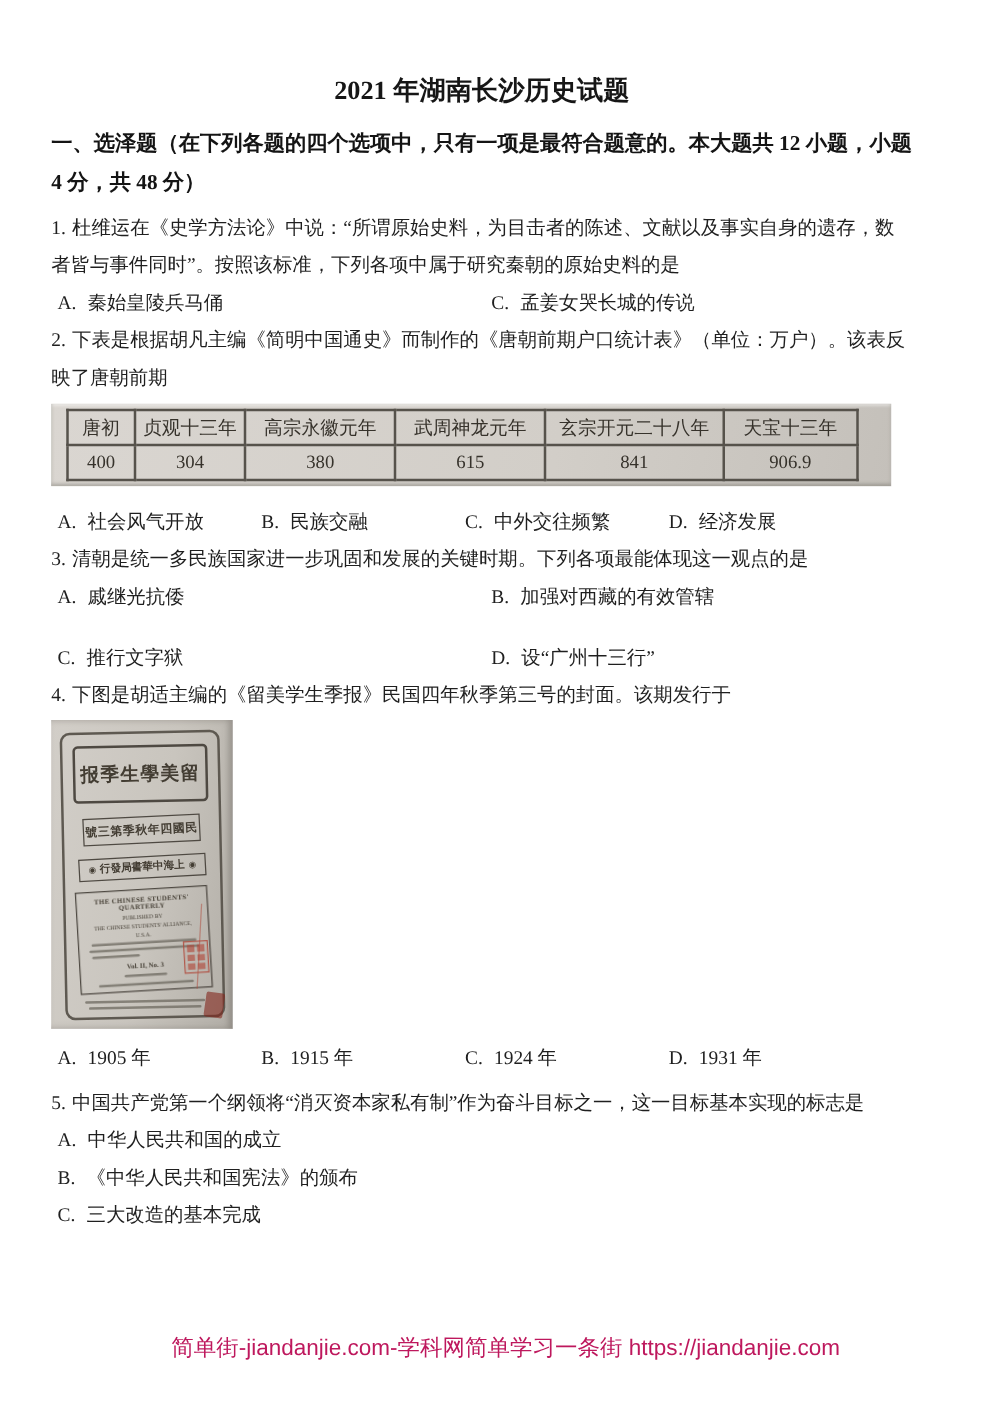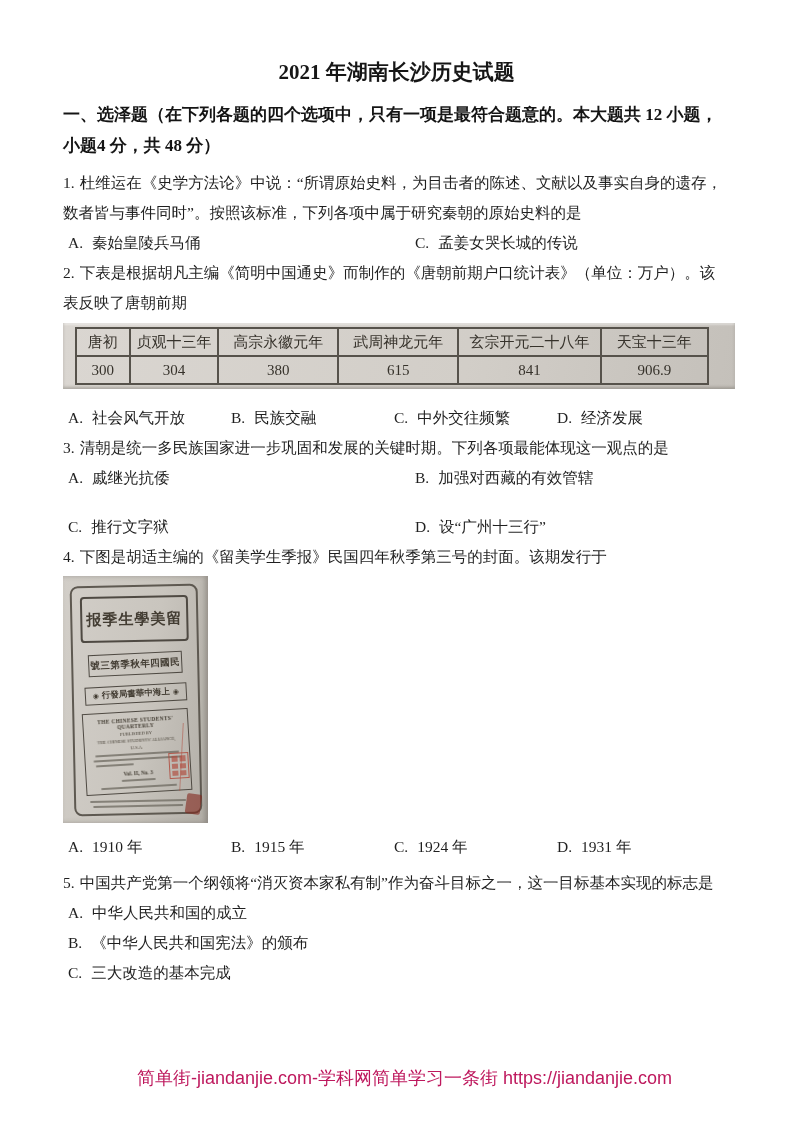--- a/index.html
+++ b/index.html
@@ -3,21 +3,21 @@
 <meta charset="utf-8">
 <style>
   html,body{margin:0;padding:0;background:#fff;}
   .page{
     position:relative;
     width:793px;height:1122px;
     box-sizing:border-box;
     background:#ffffff;
     font-family:"Liberation Serif","DejaVu Serif",serif;
     color:#1f1f1f;
-    padding:58px 63px 0 63px;
+    padding:58px 63px 0 41px;
     overflow:hidden;
   }
   .doc-title{
     margin:0 0 13px 0;
     text-align:center;
     font-size:21px;
     font-weight:700;
     color:#161616;
   }
   .section-heading{
@@ -183,21 +183,21 @@
         <tbody>
           <tr>
             <td>唐初</td>
             <td>贞观十三年</td>
             <td>高宗永徽元年</td>
             <td>武周神龙元年</td>
             <td>玄宗开元二十八年</td>
             <td>天宝十三年</td>
           </tr>
           <tr>
-            <td>300</td>
+            <td>400</td>
             <td>304</td>
             <td>380</td>
             <td>615</td>
             <td>841</td>
             <td>906.9</td>
           </tr>
         </tbody>
       </table>
     </div>
 
@@ -255,21 +255,21 @@
         <div class="foot-bars">
           <div class="bar" style="width:96%"></div>
           <div class="bar" style="width:90%"></div>
         </div>
       </div>
       <div class="stamp-line"></div>
       <div class="stamp-blob"></div>
     </div>
 
     <div class="opts opts4">
-      <div class="opt"><span class="olabel">A.</span><span>1910 年</span></div>
+      <div class="opt"><span class="olabel">A.</span><span>1905 年</span></div>
       <div class="opt"><span class="olabel">B.</span><span>1915 年</span></div>
       <div class="opt"><span class="olabel">C.</span><span>1924 年</span></div>
       <div class="opt"><span class="olabel">D.</span><span>1931 年</span></div>
     </div>
   </div>
 
   <div class="spacer6"></div>
 
   <div>
     <p class="qtext"><span class="qnum">5.</span><span>中国共产党第一个纲领将“消灭资本家私有制”作为奋斗目标之一，这一目标基本实现的标志是</span></p>

